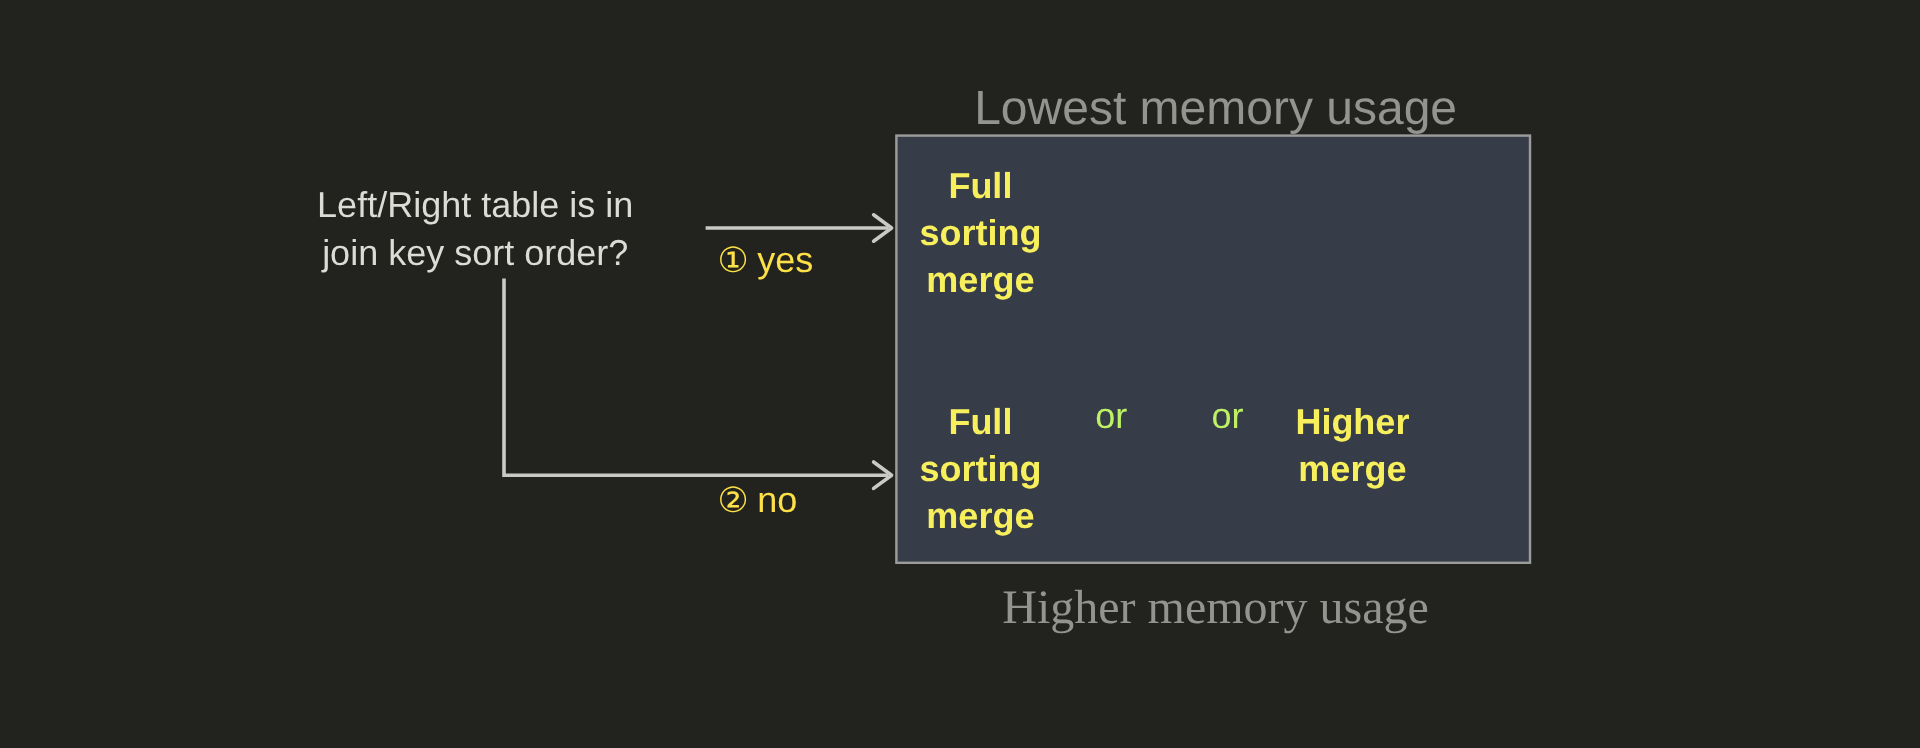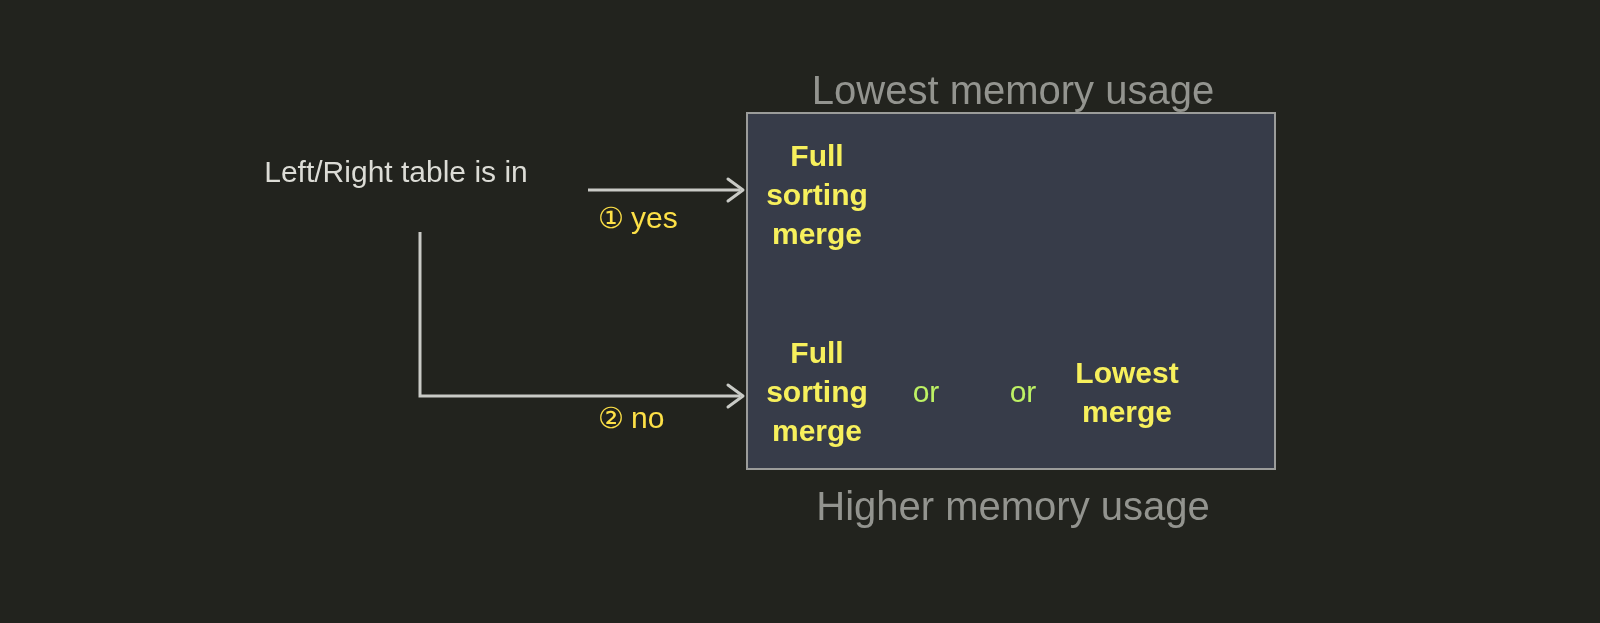--- a/index.html
+++ b/index.html
@@ -73,27 +73,27 @@
     position: absolute;
     left: 746px;
     width: 534px;
     text-align: center;
     color: #93948f;
     font-size: 40px;
     line-height: 1;
     white-space: nowrap;
   }
   #memory-caption-top    { top: 70px; }
-  #memory-caption-bottom { top: 486px; }
+  #memory-caption-bottom { top: 486px; font-family: Liberation Serif, serif; }
 
   
   .option-row {
     position: absolute;
     display: flex;
-    align-items: center;
+    align-items: flex-start;
     justify-content: flex-start;
   }
   #option-row-primary {
     left: 757px;
     top: 136px;
   }
   #option-row-alternatives {
     left: 757px;
     top: 333px;
   }
@@ -123,20 +123,21 @@
   #option-row-alternatives .opt-partial { width: 112px; }
   #option-row-primary .opt-full         { width: 120px; }
 </style>
 </head>
 <body>
 
 <div id="canvas">
 
   <div id="decision-question">
     <span class="q-line">Left/Right table is in</span>
+    <span class="q-line">join key sort order?</span>
   </div>
 
   <svg class="connector-svg" viewBox="0 0 1600 623">
 
     <line x1="588" y1="190" x2="740" y2="190" stroke="#c9cac6" stroke-width="3"></line>
     <polyline points="728,179 743,190 728,201" fill="none" stroke="#c9cac6" stroke-width="3" stroke-linecap="round" stroke-linejoin="round"></polyline>
 
     <polyline points="420,232 420,396 740,396" fill="none" stroke="#c9cac6" stroke-width="3" stroke-linecap="butt" stroke-linejoin="miter"></polyline>
     <polyline points="728,385 743,396 728,407" fill="none" stroke="#c9cac6" stroke-width="3" stroke-linecap="round" stroke-linejoin="round"></polyline>
   </svg>
@@ -162,20 +163,20 @@
 
   <div class="option-row" id="option-row-alternatives">
     <div class="option-term opt-full">
       <span class="term-line">Full</span>
       <span class="term-line">sorting</span>
       <span class="term-line">merge</span>
     </div>
     <div class="option-separator sep-1">or</div>
     <div class="option-separator sep-2">or</div>
     <div class="option-term opt-partial">
-      <span class="term-line">Lowest</span>
+      <span class="term-line">Higher</span>
       <span class="term-line">merge</span>
     </div>
   </div>
 
   <div class="memory-caption" id="memory-caption-bottom">Higher memory usage</div>
 
 </div>
 
 </body></html>

